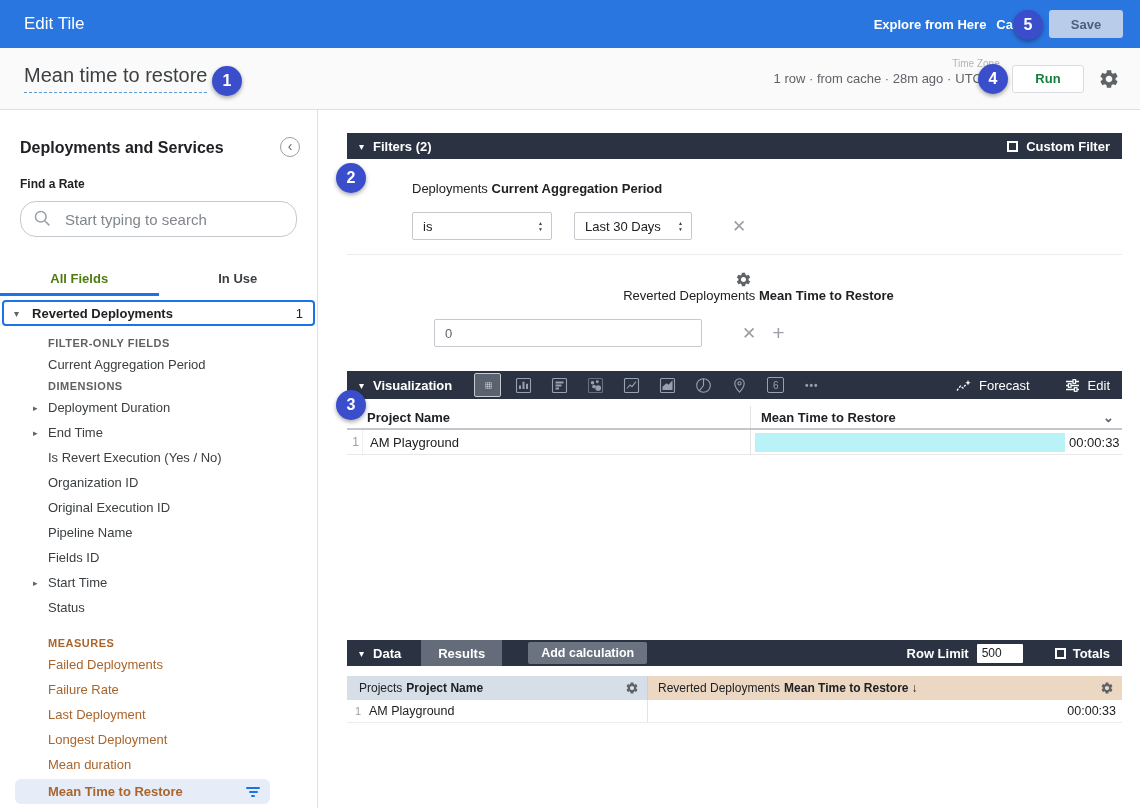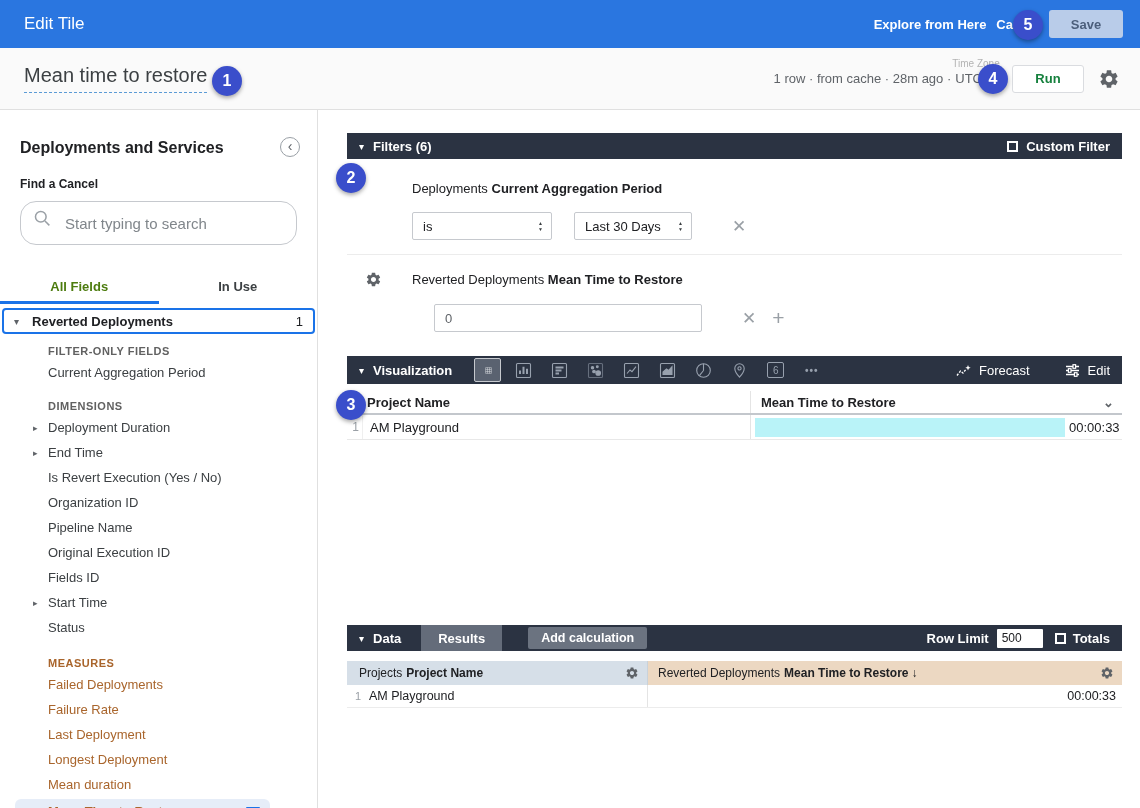--- a/index.html
+++ b/index.html
@@ -38,21 +38,21 @@
   .content { flex:1; padding:0 18px 0 29px; position:relative; }
 
   
   .sb-head { display:flex; align-items:flex-end; justify-content:space-between; padding:0 17px 0 20px; }
   .sb-title { font-size:16px; font-weight:700; color:#202124; }
   .collapse-circle { width:20px; height:20px; border:1.4px solid #9aa0a6; border-radius:50%;
     color:#5f6368; display:flex; align-items:center; justify-content:center;
     font-size:14px; line-height:1; cursor:pointer; padding-bottom:2px; }
   .find-label { font-size:12px; font-weight:700; color:#202124; margin:20px 0 0 20px; }
   .search-wrap { position:relative; margin:10px 20px 0 20px; }
-  .search-input { width:100%; height:44px; border:1px solid #c6c9ce; border-radius:16px;
+  .search-input { width:100%; height:36px; border:1px solid #c6c9ce; border-radius:16px;
     padding:0 10px 0 44px; font-size:15px; color:#737373; font-family:"Liberation Sans",sans-serif; }
   .search-input::placeholder { color:#80868b; }
   .search-icon { position:absolute; left:13px; top:8px; width:19px; height:19px; color:#9aa0a6; }
   .search-icon svg { width:19px; height:19px; stroke:currentColor; fill:none; }
 
   .tabs { display:flex; margin-top:23px; height:36px; position:relative; }
   .tab { flex:1; display:flex; align-items:center; justify-content:center; font-size:13px; font-weight:700; cursor:pointer; }
   .tab.active { color:#4d7c0f; }
   .tab.inactive { color:#3c4043; }
   .tab-underline { position:absolute; bottom:0; left:0; width:159px; height:3px; background:#1a73e8; }
@@ -69,21 +69,21 @@
   .f-section.measures { color:#a9652c; margin-top:14px; }
   .f-item { position:relative; height:25px; display:flex; align-items:center;
     padding-left:48px; font-size:13px; color:#3c4043; cursor:pointer; }
   .f-item .expand { position:absolute; left:33px; font-size:9px; color:#5f6368; }
   .f-item.measure { color:#a9652c; }
   .f-item.selected { background:#e6edf8; border-radius:6px; margin-left:15px; margin-right:47px;
     padding-left:33px; height:25px; font-weight:700; margin-top:2px; }
   .filter-list-icon { margin-left:auto; margin-right:10px; display:flex; flex-direction:column; gap:2px; align-items:center; }
   .filter-list-icon i { display:block; height:2px; background:#1a73e8; border-radius:1px; }
   .filter-list-icon i:nth-child(1){ width:14px; } .filter-list-icon i:nth-child(2){ width:9px; } .filter-list-icon i:nth-child(3){ width:4px; }
-  .mt12 { margin-top:12px; }
+  .mt12 { }
 
   
   .darkbar { height:26px; background:#2b3342; color:#fff; display:flex; align-items:center;
     padding:0 12px; font-size:13px; font-weight:700; }
   .darkbar .caret { font-size:10px; margin-right:9px; font-weight:400; }
   .cbx { width:11px; height:11px; border:2px solid #fff; background:transparent; display:inline-block; cursor:pointer; }
 
   
   .panel-filters { margin-top:23px; }
   .cf-group { margin-left:auto; display:flex; align-items:center; gap:8px; }
@@ -91,21 +91,21 @@
   .filter-label b { font-weight:700; }
   .filter-row { margin:16px 0 0 65px; display:flex; align-items:center; }
   .sel { height:28px; border:1px solid #c6c9ce; border-radius:2px; background:#fff;
     display:flex; align-items:center; padding:0 8px 0 10px; font-size:13px; color:#202124; cursor:pointer; }
   .sel .stepper { margin-left:auto; display:flex; flex-direction:column; line-height:6px; font-size:7px; color:#3c4043; padding-left:8px; }
   .sel-op { width:140px; }
   .sel-val { width:118px; margin-left:22px; }
   .x-icon { color:#9aa0a6; font-size:17px; cursor:pointer; margin-left:40px; }
   .plus-icon { color:#9aa0a6; font-size:21px; font-weight:400; cursor:pointer; margin-left:16px; }
   .filter-divider { border-bottom:1px solid #ececec; margin-top:14px; }
-  .gear-row { margin:16px 0 0 18px; display:flex; align-items:center; }
+  .gear-row { margin:16px 0 0 18px; display:flex; align-items:center;flex-direction:column; }
   .gear-sm { width:17px; height:17px; color:#5f6368; cursor:pointer; }
   .gear-sm svg { width:17px; height:17px; fill:currentColor; }
   .gear-row .filter-label2 { margin-left:30px; font-size:13px; color:#202124; }
   .filter-label2 b { font-weight:700; }
   .num-input { width:268px; height:28px; border:1px solid #c6c9ce; border-radius:2px;
     margin-left:22px; padding:0 10px; font-size:13px; color:#5f6368; font-family:"Liberation Sans",sans-serif; }
   .pf-bottom { height:15px; }
 
   
   .panel-viz { margin-top:9px; }
@@ -139,21 +139,21 @@
 
   
   .databar-head { height:26px; }
   .results-tab { height:26px; background:#646c7a; display:flex; align-items:center; padding:0 17px;
     margin-left:20px; font-weight:700; cursor:pointer; }
   .addcalc-btn { background:#6b7380; border:none; border-radius:2px; color:#fff; font-weight:700;
     font-size:12.5px; padding:4px 13px; margin-left:26px; cursor:pointer; font-family:"Liberation Sans",sans-serif; }
   .data-right { margin-left:auto; display:flex; align-items:center; gap:8px; }
   .rowlimit-input { width:46px; height:19px; border:none; border-radius:1px; padding:0 5px;
     font-size:12px; color:#202124; font-family:"Liberation Sans",sans-serif; }
-  .totals-group { display:flex; align-items:center; gap:7px; margin-left:4px; }
+  .totals-group { display:flex; align-items:center; gap:7px; margin-left:24px; }
 
   .data-table { margin-top:10px; }
   .dt-header { display:flex; height:24px; font-size:12px; }
   .dt-h1 { width:301px; background:#d6dfe8; display:flex; align-items:center; padding:0 8px 0 12px; border-right:1px solid #c9d2da; }
   .dt-h2 { flex:1; background:#ecd8c2; display:flex; align-items:center; padding:0 8px 0 10px; }
   .dt-h1 b, .dt-h2 b { font-weight:700; margin-left:4px; }
   .dt-gear { margin-left:auto; width:14px; height:14px; color:#5f6368; cursor:pointer; }
   .dt-gear svg { width:14px; height:14px; fill:currentColor; }
   .dt-row { display:flex; height:23px; font-size:12.5px; border-bottom:1px solid #ececec; }
   .dt-c1 { width:301px; display:flex; align-items:center; border-right:1px solid #e4e4e4; }
@@ -203,21 +203,21 @@
 
 <div class="page-body">
 
   <div class="sidebar">
     <div class="sb-head">
       <div class="sb-title">Deployments and Services</div>
       <div class="collapse-circle">
         <span>‹</span>
       </div>
     </div>
-    <div class="find-label">Find a Cancel</div>
+    <div class="find-label">Find a Rate</div>
     <div class="search-wrap">
       <span class="search-icon">
         <svg viewBox="0 0 20 20">
             <circle cx="8.2" cy="8.2" r="5.6" stroke-width="1.6"></circle>
             <line x1="12.6" y1="12.6" x2="17.2" y2="17.2" stroke-width="1.6"></line>
           </svg>
       </span>
       <input class="search-input" placeholder="Start typing to search" style="">
     </div>
     <div class="tabs">
@@ -239,22 +239,22 @@
       <div class="f-item">
           <span class="expand">▸</span>
           <span>Deployment Duration</span>
         </div>
       <div class="f-item">
           <span class="expand">▸</span>
           <span>End Time</span>
         </div>
       <div class="f-item">Is Revert Execution (Yes / No)</div>
       <div class="f-item">Organization ID</div>
+      <div class="f-item">Original Execution ID</div>
       <div class="f-item">Pipeline Name</div>
-      <div class="f-item">Original Execution ID</div>
       <div class="f-item">Fields ID</div>
       <div class="f-item">
           <span class="expand">▸</span>
           <span>Start Time</span>
         </div>
       <div class="f-item">Status</div>
       <div class="f-section measures">MEASURES</div>
       <div class="f-item measure">Failed Deployments</div>
       <div class="f-item measure">Failure Rate</div>
       <div class="f-item measure">Last Deployment</div>
@@ -269,21 +269,21 @@
           </span>
       </div>
     </div>
   </div>
 
   <div class="content">
 
     <div class="panel-filters">
       <div class="darkbar">
         <span class="caret">▾</span>
-        <span>Filters (6)</span>
+        <span>Filters (2)</span>
         <span class="cf-group">
           <span class="cbx"></span>
           <span>Custom Filter</span>
         </span>
       </div>
 
       <div class="filter-label">
         <span>Deployments</span>
         <b>Current Aggregation Period</b>
       </div>

